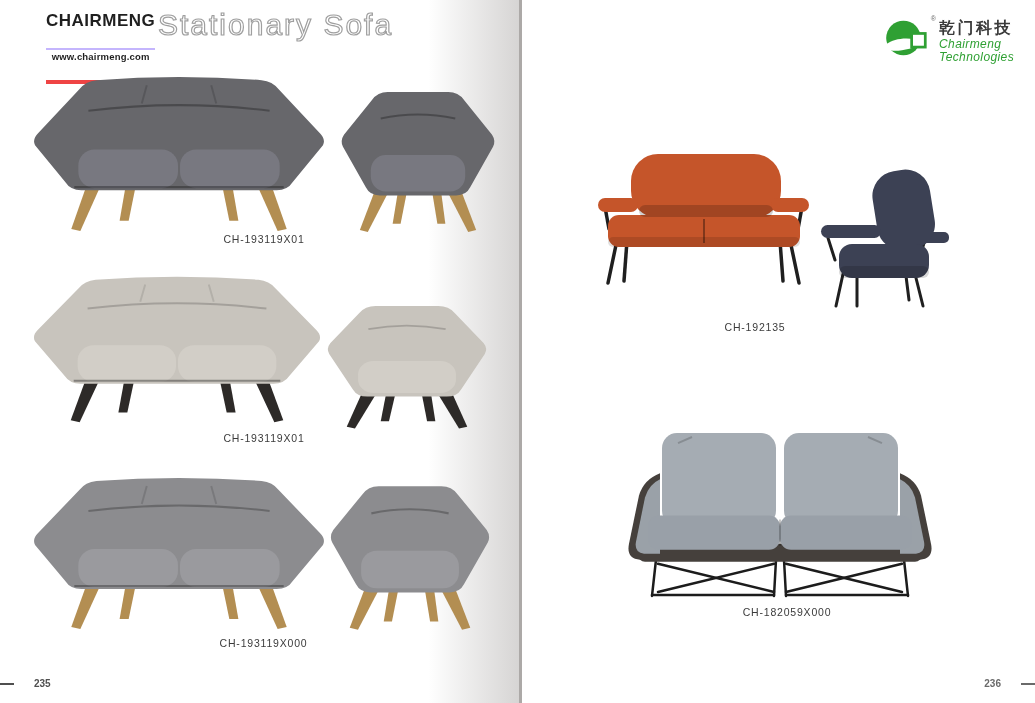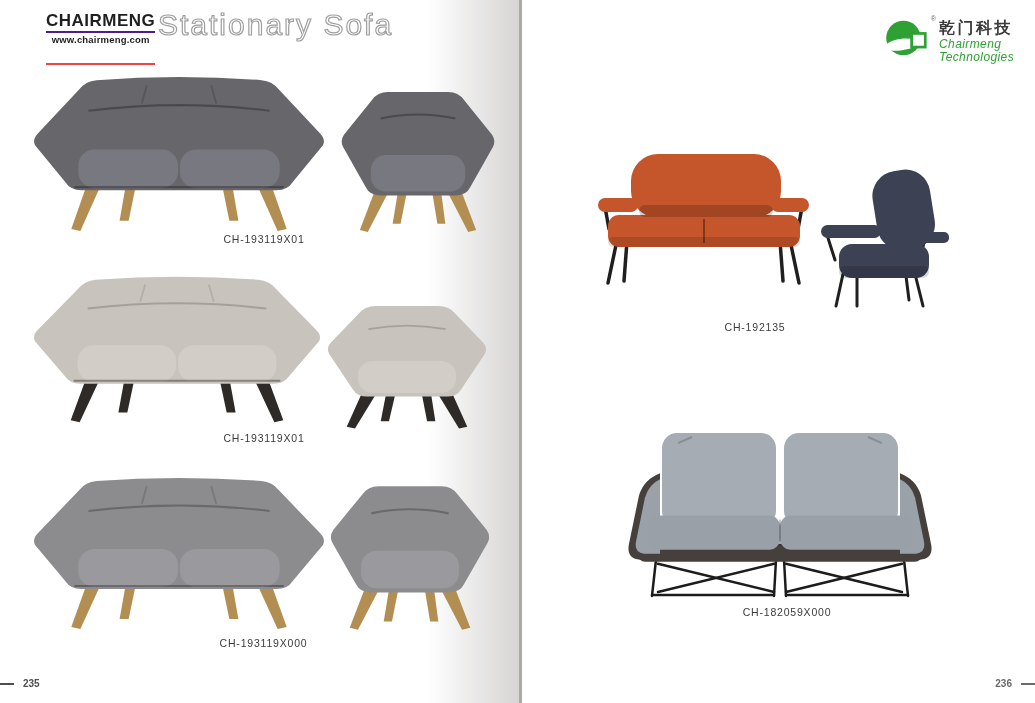--- a/index.html
+++ b/index.html
@@ -6,33 +6,33 @@
   .canvas{position:relative;width:1035px;height:703px;background:#ffffff;overflow:hidden;
           font-family:"Liberation Sans", sans-serif;}
   .abs{position:absolute;}
   
   .spine-shade{position:absolute;left:428px;top:0;width:91px;height:703px;
                background:linear-gradient(to right, rgba(120,115,112,0) 0%, rgba(120,115,112,0.30) 100%);}
   .spine-line{position:absolute;left:519px;top:0;width:3px;height:703px;background:#aca9a7;}
   
   .brand-block{position:absolute;left:46px;top:12px;text-align:center;color:#1f1f1f;}
   .brand-name{display:inline-block;font-size:17px;font-weight:700;letter-spacing:0.5px;
-              border-bottom:2px solid #4c1d95;padding-bottom:2px;line-height:1;}
+              border-bottom:2px solid #c4b5fd;padding-bottom:19px;line-height:1;}
   .brand-url{display:block;font-size:9.5px;font-weight:700;letter-spacing:0.2px;
-             border-bottom:2px solid #ef4444;padding-bottom:18px;margin-top:1px;line-height:1.2;}
+             border-bottom:4px solid #ef4444;padding-bottom:18px;margin-top:1px;line-height:1.2;}
   .page-title{position:absolute;left:158px;top:8px;font-size:30px;font-weight:400;
               letter-spacing:2px;color:#c9c9c9;white-space:nowrap;}
   @supports ((-webkit-text-stroke: 1px #000)){
     .page-title{color:#ffffff;-webkit-text-stroke:1.2px #9f9f9f;}
   }
   
   .code{position:absolute;text-align:center;font-size:10.5px;letter-spacing:0.8px;color:#3b3b3b;}
   
   .pagenum{position:absolute;top:678px;font-size:10px;font-weight:700;color:#4f4f4f;
-           display:flex;align-items:center;gap:9px;}
+           display:flex;align-items:center;gap:20px;}
   .pagenum .dash{display:inline-block;width:14px;height:2px;background:#4f4f4f;}
   .pagenum-left{left:0;}
   .pagenum-right{right:0;color:#6a6a6a;}
   .pagenum-right .dash{background:#6a6a6a;}
   
   .tech-logo{position:absolute;left:884px;top:12px;display:flex;align-items:center;gap:7px;}
   .swoosh-wrap{position:relative;width:48px;height:40px;}
   .reg-mark{position:absolute;top:-3px;right:-4px;font-size:7px;color:#6a6a6a;}
   .tech-text{display:flex;flex-direction:column;line-height:1.1;}
   .tech-cn{font-size:16px;font-weight:700;letter-spacing:2.5px;color:#3a3a3a;white-space:nowrap;margin-top:7px;}

